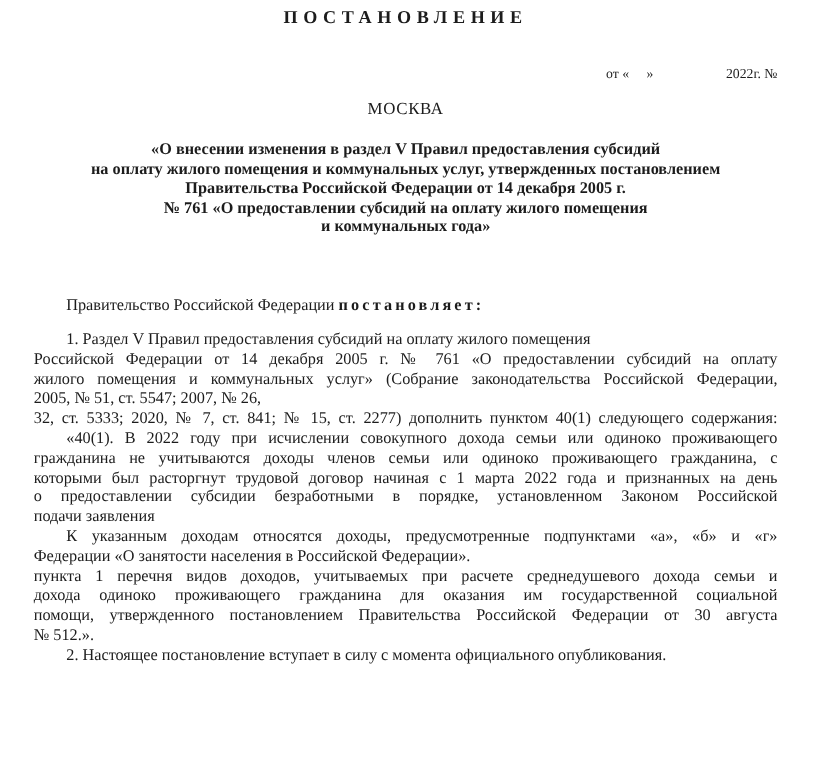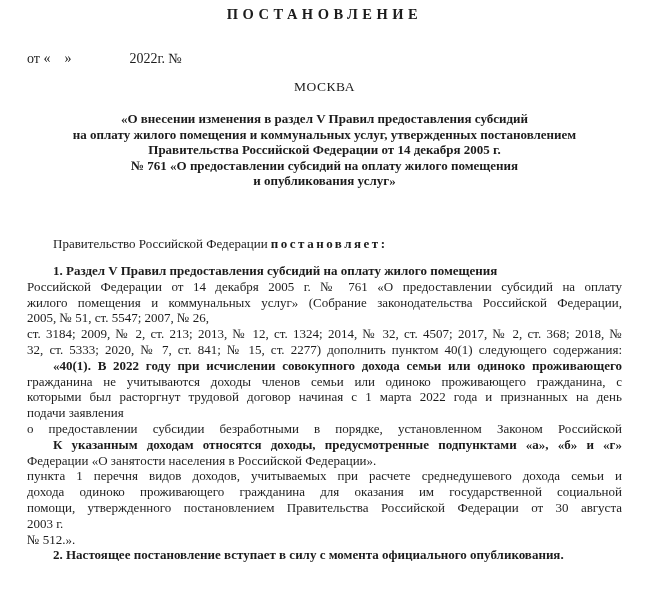--- a/index.html
+++ b/index.html
@@ -14,22 +14,22 @@
   }
   .doc-title{
     text-align:center;
     font-weight:bold;
     font-size:14.5px;
     letter-spacing:4.5px;
     line-height:17px;
   }
   .date-line{
     margin-top:28px;
-    text-align:left;
-    font-size:14px;
+    text-align:right;
+    font-size:11px;
     line-height:16px;
     white-space:nowrap;
   }
   .date-line .gap-small{display:inline-block;width:14px;}
   .date-line .gap-big{display:inline-block;width:58px;}
   .city-line{
     margin-top:12px;
     text-align:center;
     font-size:13.5px;
     line-height:16px;
@@ -51,21 +51,21 @@
   .intro-line .verb{
     font-weight:bold;
     letter-spacing:2.5px;
     text-align:right;
   }
   .body-block{margin-top:11px;}
   .line{
     font-size:13px;
     line-height:15.8px;
   }
-  .indent{text-indent:26px;font-weight:bold;}
+  .indent{text-indent:26px;}
   .stretch{
     text-align:justify;
     text-align-last:justify;
   }
 </style>
 </head>
 <body>
 
 <div class="page">
 
@@ -75,42 +75,40 @@
     <span>от «</span><span class="gap-small"></span><span>»</span><span class="gap-big"></span><span>2022г. №</span>
   </div>
 
   <div class="city-line">МОСКВА</div>
 
   <div class="subject">
     <div class="line">«О внесении изменения в раздел V Правил предоставления субсидий</div>
     <div class="line">на оплату жилого помещения и коммунальных услуг, утвержденных постановлением</div>
     <div class="line">Правительства Российской Федерации от 14 декабря 2005 г.</div>
     <div class="line">№ 761 «О предоставлении субсидий на оплату жилого помещения</div>
-    <div class="line">и опубликования услуг»</div>
+    <div class="line">и коммунальных года»</div>
   </div>
 
   <div class="intro-line">
     <span>Правительство Российской Федерации </span><span class="verb">постановляет:</span>
   </div>
 
   <div class="body-block">
     <div class="line indent">1. Раздел V Правил предоставления субсидий на оплату жилого помещения</div>
     <div class="line stretch">Российской Федерации от 14 декабря 2005 г. № 761 «О предоставлении субсидий на оплату</div>
     <div class="line stretch">жилого помещения и коммунальных услуг» (Собрание законодательства Российской Федерации,</div>
     <div class="line">2005, № 51, ст. 5547; 2007, № 26,</div>
-    <div class="line stretch">ст. 3184; 2009, № 2, ст. 213; 2013, № 12, ст. 1324; 2014, № 32, ст. 4507; 2017, № 2, ст. 368; 2018, №</div>
     <div class="line stretch">32, ст. 5333; 2020, № 7, ст. 841; № 15, ст. 2277) дополнить пунктом 40(1) следующего содержания:</div>
     <div class="line indent stretch">«40(1). В 2022 году при исчислении совокупного дохода семьи или одиноко проживающего</div>
     <div class="line stretch">гражданина не учитываются доходы членов семьи или одиноко проживающего гражданина, с</div>
     <div class="line stretch">которыми был расторгнут трудовой договор начиная с 1 марта 2022 года и признанных на день</div>
+    <div class="line stretch">о предоставлении субсидии безработными в порядке, установленном Законом Российской</div>
     <div class="line">подачи заявления</div>
-    <div class="line stretch">о предоставлении субсидии безработными в порядке, установленном Законом Российской</div>
     <div class="line indent stretch">К указанным доходам относятся доходы, предусмотренные подпунктами «а», «б» и «г»</div>
     <div class="line">Федерации «О занятости населения в Российской Федерации».</div>
     <div class="line stretch">пункта 1 перечня видов доходов, учитываемых при расчете среднедушевого дохода семьи и</div>
     <div class="line stretch">дохода одиноко проживающего гражданина для оказания им государственной социальной</div>
     <div class="line stretch">помощи, утвержденного постановлением Правительства Российской Федерации от 30 августа</div>
-    <div class="line">2003 г.</div>
     <div class="line">№ 512.».</div>
     <div class="line indent">2. Настоящее постановление вступает в силу с момента официального опубликования.</div>
   </div>
 
 </div>
 
 </body></html>

